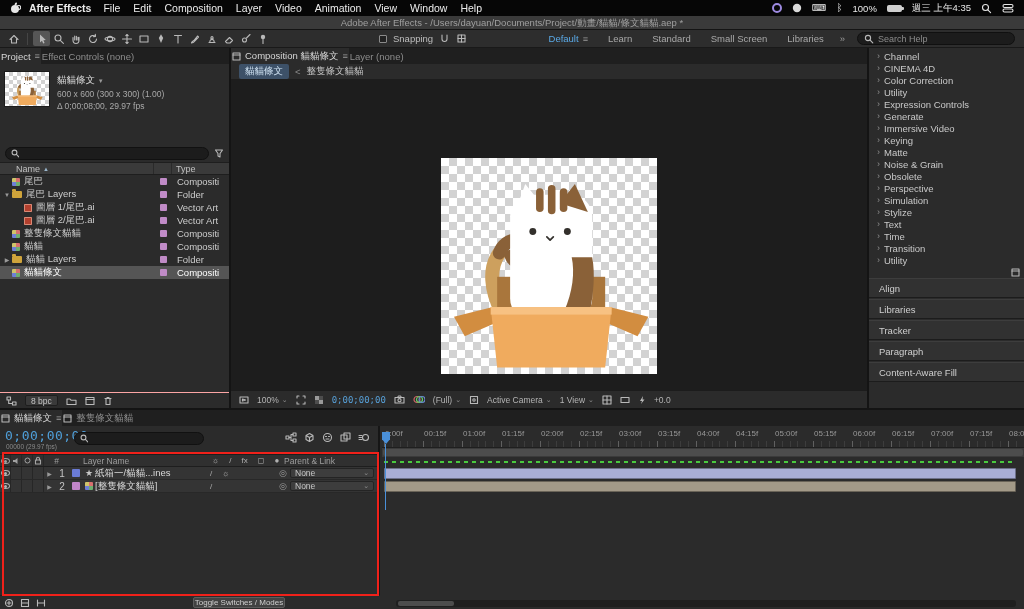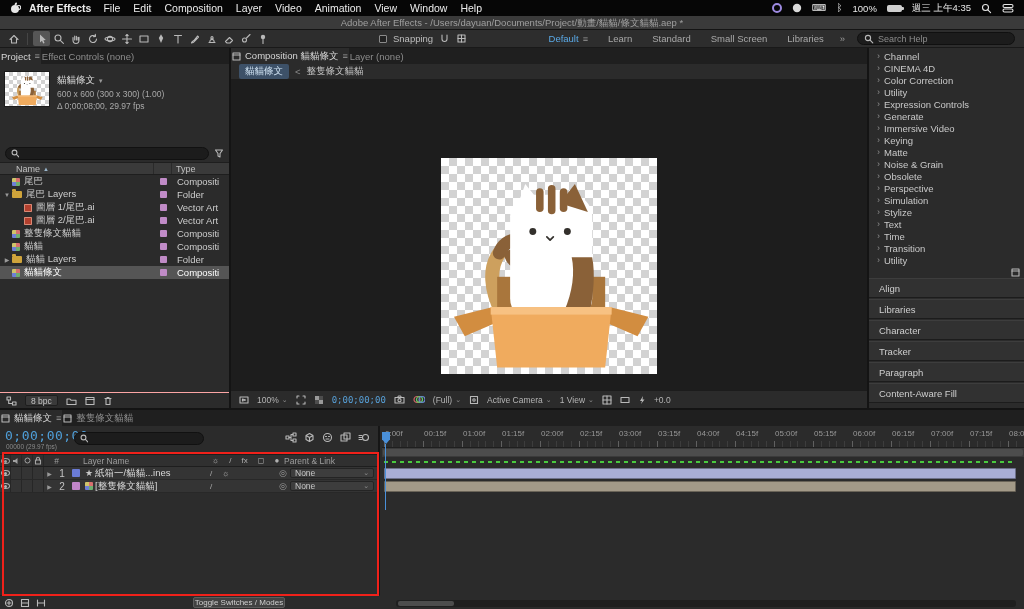--- a/index.html
+++ b/index.html
@@ -655,23 +655,20 @@
       </span>
   </div>
   <div class="stack">
       <div class="stackrow">
         <span>Align</span>
       </div>
       <div class="stackrow">
         <span>Libraries</span>
       </div>
       <div class="stackrow">
-        <span>Character</span>
-      </div>
-      <div class="stackrow">
         <span>Tracker</span>
       </div>
       <div class="stackrow">
         <span>Paragraph</span>
       </div>
       <div class="stackrow">
         <span>Content-Aware Fill</span>
       </div>
     </div>
 </div>

